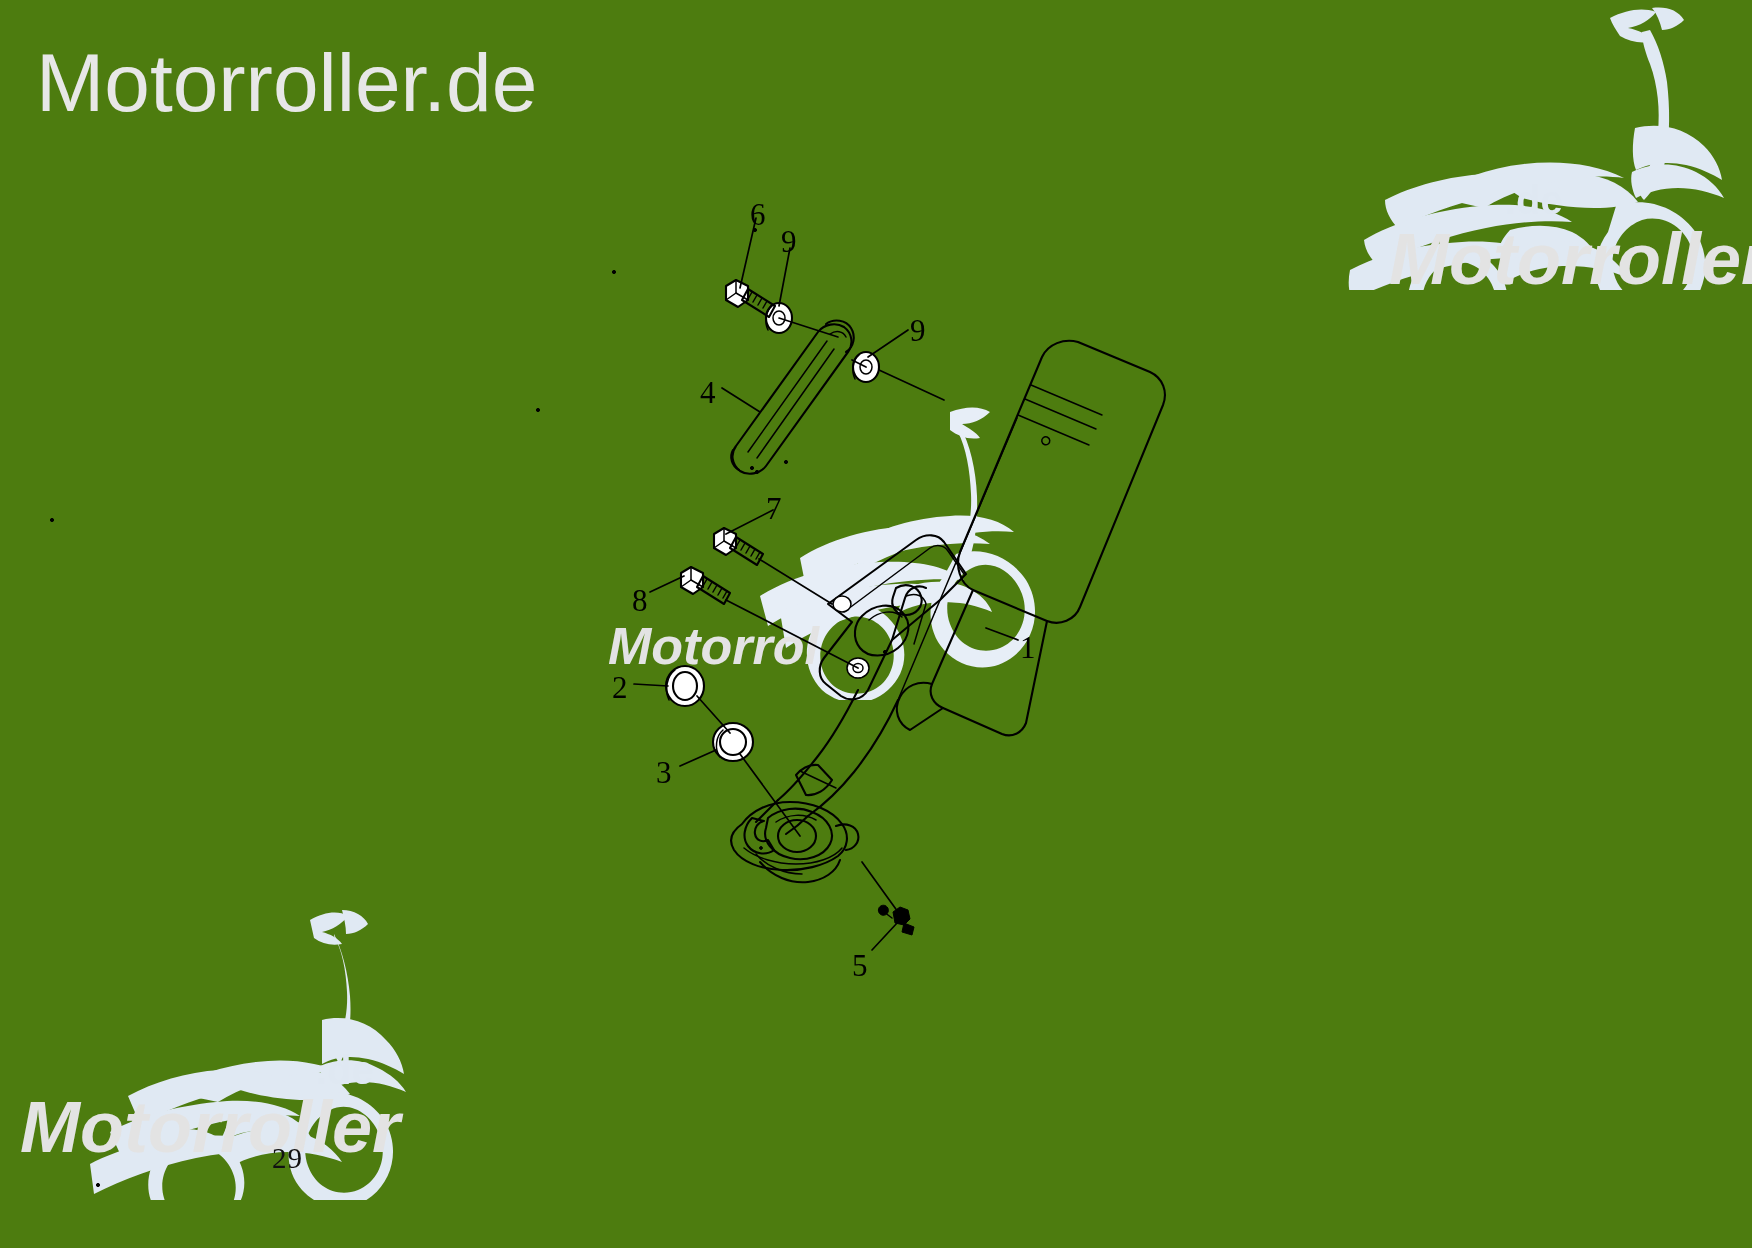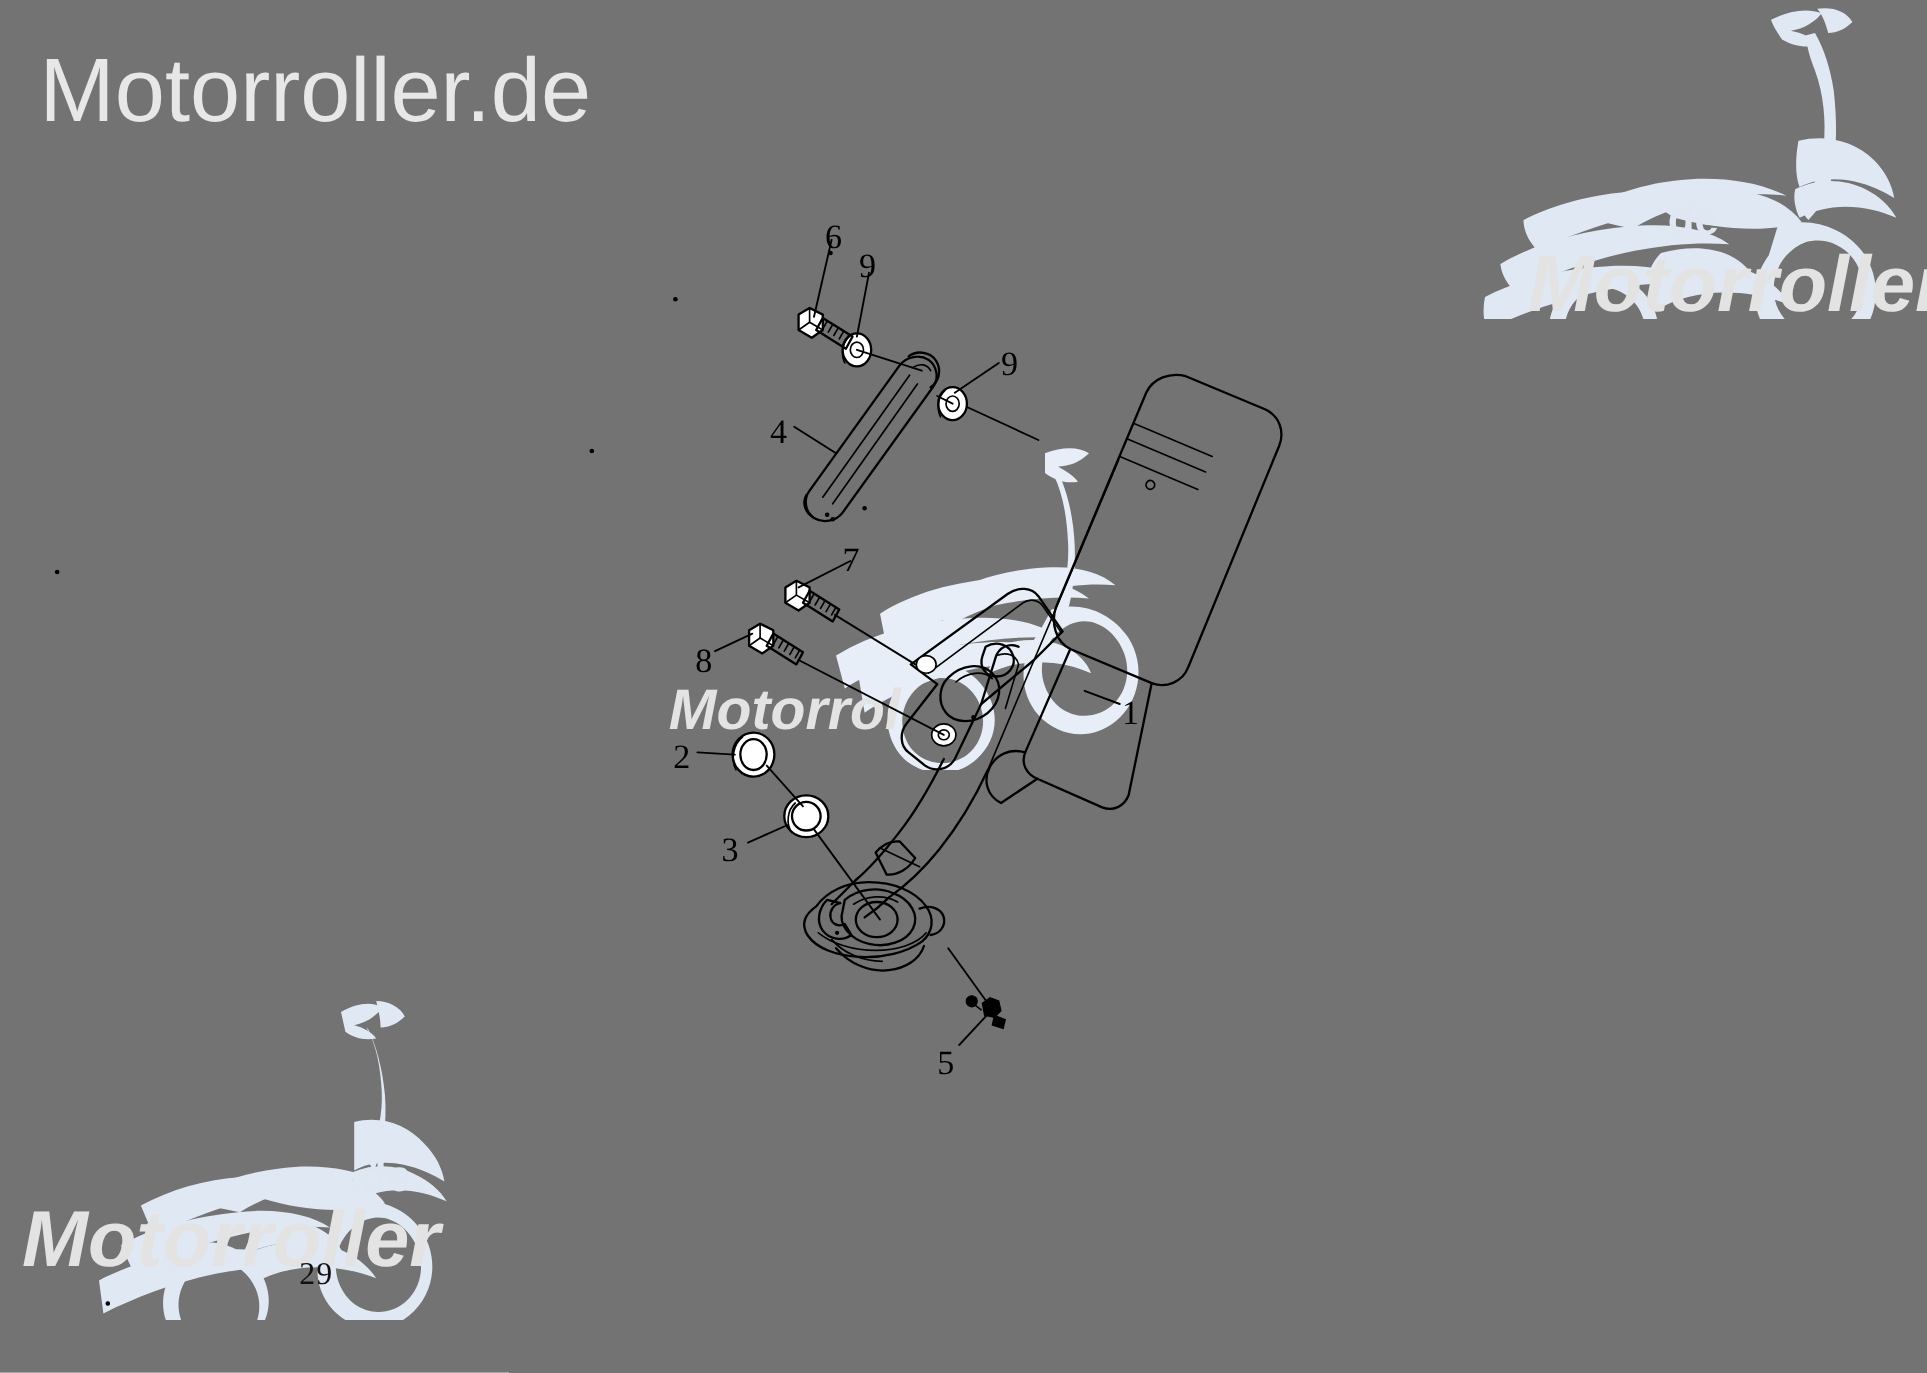--- a/index.html
+++ b/index.html
@@ -4,21 +4,21 @@
 <style>
   html, body {
     margin: 0;
     padding: 0;
     background: #ffffff;
   }
   #page {
     position: relative;
     width: 1752px;
     height: 1248px;
-    background: #737373;
+    background: #4d7c0f;
     overflow: hidden;
     font-family: "Liberation Serif", serif;
   }
 
   
   .wm-text-tl {
     position: absolute;
     left: 36px;
     top: 36px;
     font-family: "Liberation Sans", sans-serif;

